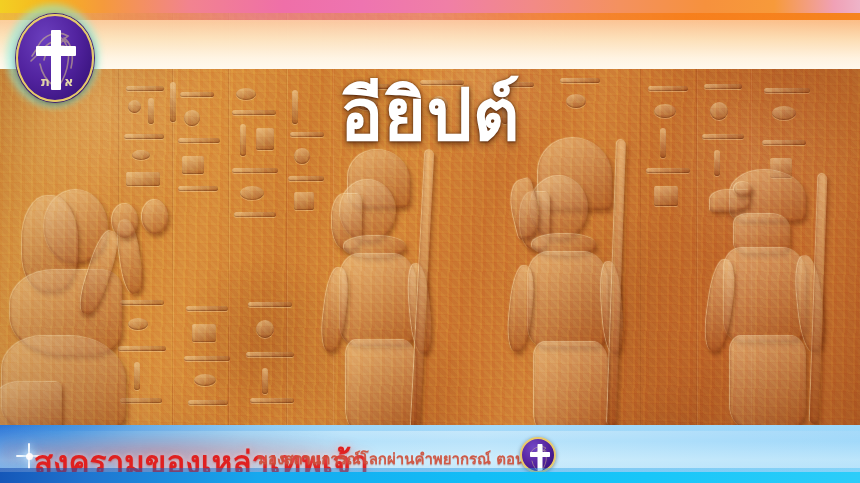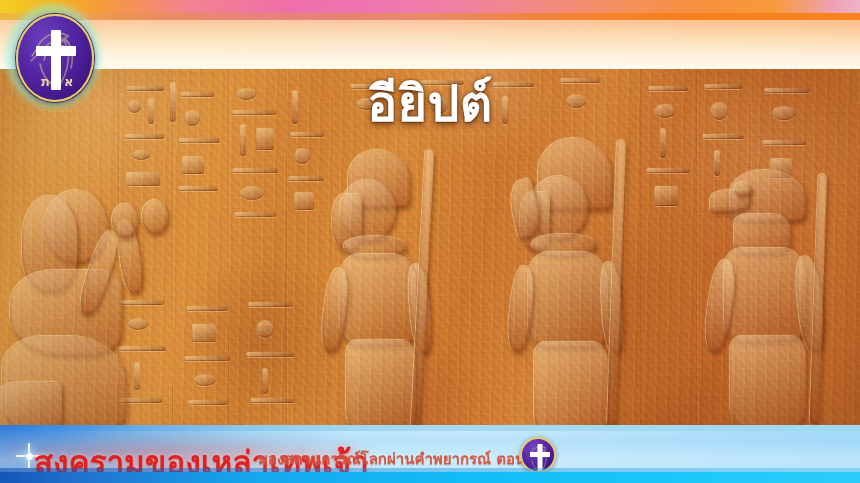--- a/index.html
+++ b/index.html
@@ -143,21 +143,21 @@
   
   .title-wrap{position:absolute;left:0;right:0;top:78px;text-align:center;}
   .t1,.t2{
     color:#ffffff;font-weight:700;line-height:1.05;
     text-shadow:
       0 0 3px rgba(60,24,6,.55),
       0 3px 7px rgba(70,28,8,.62),
       0 1px 2px rgba(80,34,10,.55);
     letter-spacing:.5px;
   }
-  .t1{font-size:50px;margin:0;}
+  .t1{font-size:72px;margin:0;}
   .t2{font-size:74px;margin:0;padding-top:84px;}
 
   
   .banner{position:absolute;left:0;bottom:0;width:860px;height:58px;overflow:hidden;}
   .banner .bg{
     position:absolute;inset:0;
     background:
       linear-gradient(180deg, rgba(120,195,245,.0) 0%, rgba(150,215,250,.35) 28%, rgba(205,238,252,.55) 60%, rgba(176,226,250,.5) 100%),
       linear-gradient(90deg,
         #2d74d6 0%, #3f8fe0 7%, #74b6ec 16%, #a6d6f5 28%,

